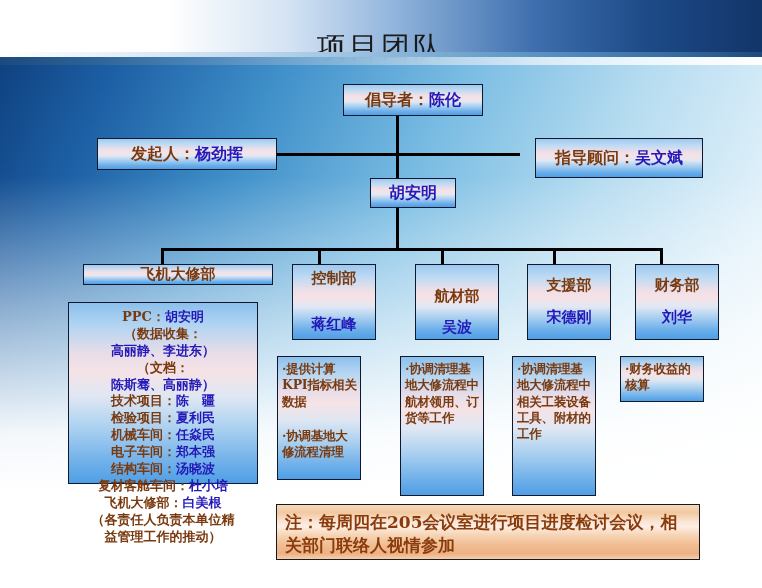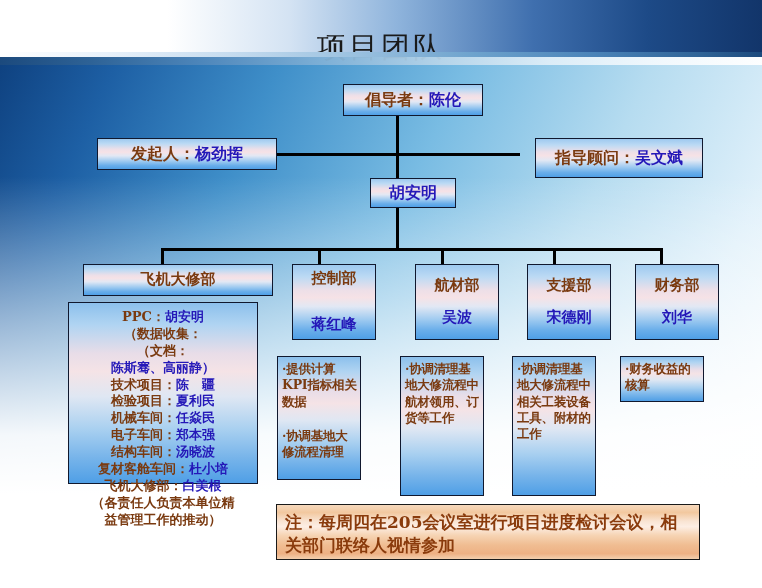--- a/index.html
+++ b/index.html
@@ -93,23 +93,23 @@
   .b-manager  { left: 355px; top: 178px; width: 86px;  height: 30px; font-size: 16px; }
 
   
   .dept {
     font-size: 15px;
     padding: 2px 0;
   }
   .dept .dname { color: #7a3a10; }
   .dept .dlead { color: #2418b8; }
 
-  .d-aircraft { left: 68px;  top: 264px; width: 190px; height: 32px; }
+  .d-aircraft { left: 68px;  top: 264px; width: 190px; height: 21px; }
   .d-control  { left: 277px; top: 264px; width: 84px;  height: 76px; gap: 28px; }
-  .d-material { left: 400px; top: 264px; width: 84px;  height: 76px; gap: 14px; }
+  .d-material { left: 400px; top: 264px; width: 84px;  height: 76px; gap: 14px; justify-content: flex-end; }
   .d-support  { left: 512px; top: 264px; width: 84px;  height: 76px; gap: 14px; }
   .d-finance  { left: 620px; top: 264px; width: 84px;  height: 76px; gap: 14px; }
 
   
   .panel {
     position: absolute;
     border: 1.6px solid #10182e;
     box-sizing: border-box;
     background: linear-gradient(to bottom,
       #8cc0ec 0%, #b0d4f2 12%, #e8dde8 28%, #f5e3e6 38%,
@@ -225,20 +225,21 @@
   </div>
 
   <div class="box dept d-finance">
     <span class="dname">财务部</span>
     <span class="dlead">刘华</span>
   </div>
 
   <div class="panel p-aircraft" id="aircraftPanel">
       <div class="r"><span>PPC：</span><b>胡安明</b></div>
       <div class="r"><span>（数据收集：</span></div>
+      <div class="r"><b class="allblue">高丽静、李进东）</b></div>
       <div class="r"><span>（文档：</span></div>
       <div class="r"><b class="allblue">陈斯骞、高丽静）</b></div>
       <div class="r"><span>技术项目：</span><b>陈　疆</b></div>
       <div class="r"><span>检验项目：</span><b>夏利民</b></div>
       <div class="r"><span>机械车间：</span><b>任焱民</b></div>
       <div class="r"><span>电子车间：</span><b>郑本强</b></div>
       <div class="r"><span>结构车间：</span><b>汤晓波</b></div>
       <div class="r"><span>复材客舱车间：</span><b>杜小培</b></div>
       <div class="r"><span>飞机大修部：</span><b>白美根</b></div>
       <div class="r"><span>（各责任人负责本单位精</span></div>

